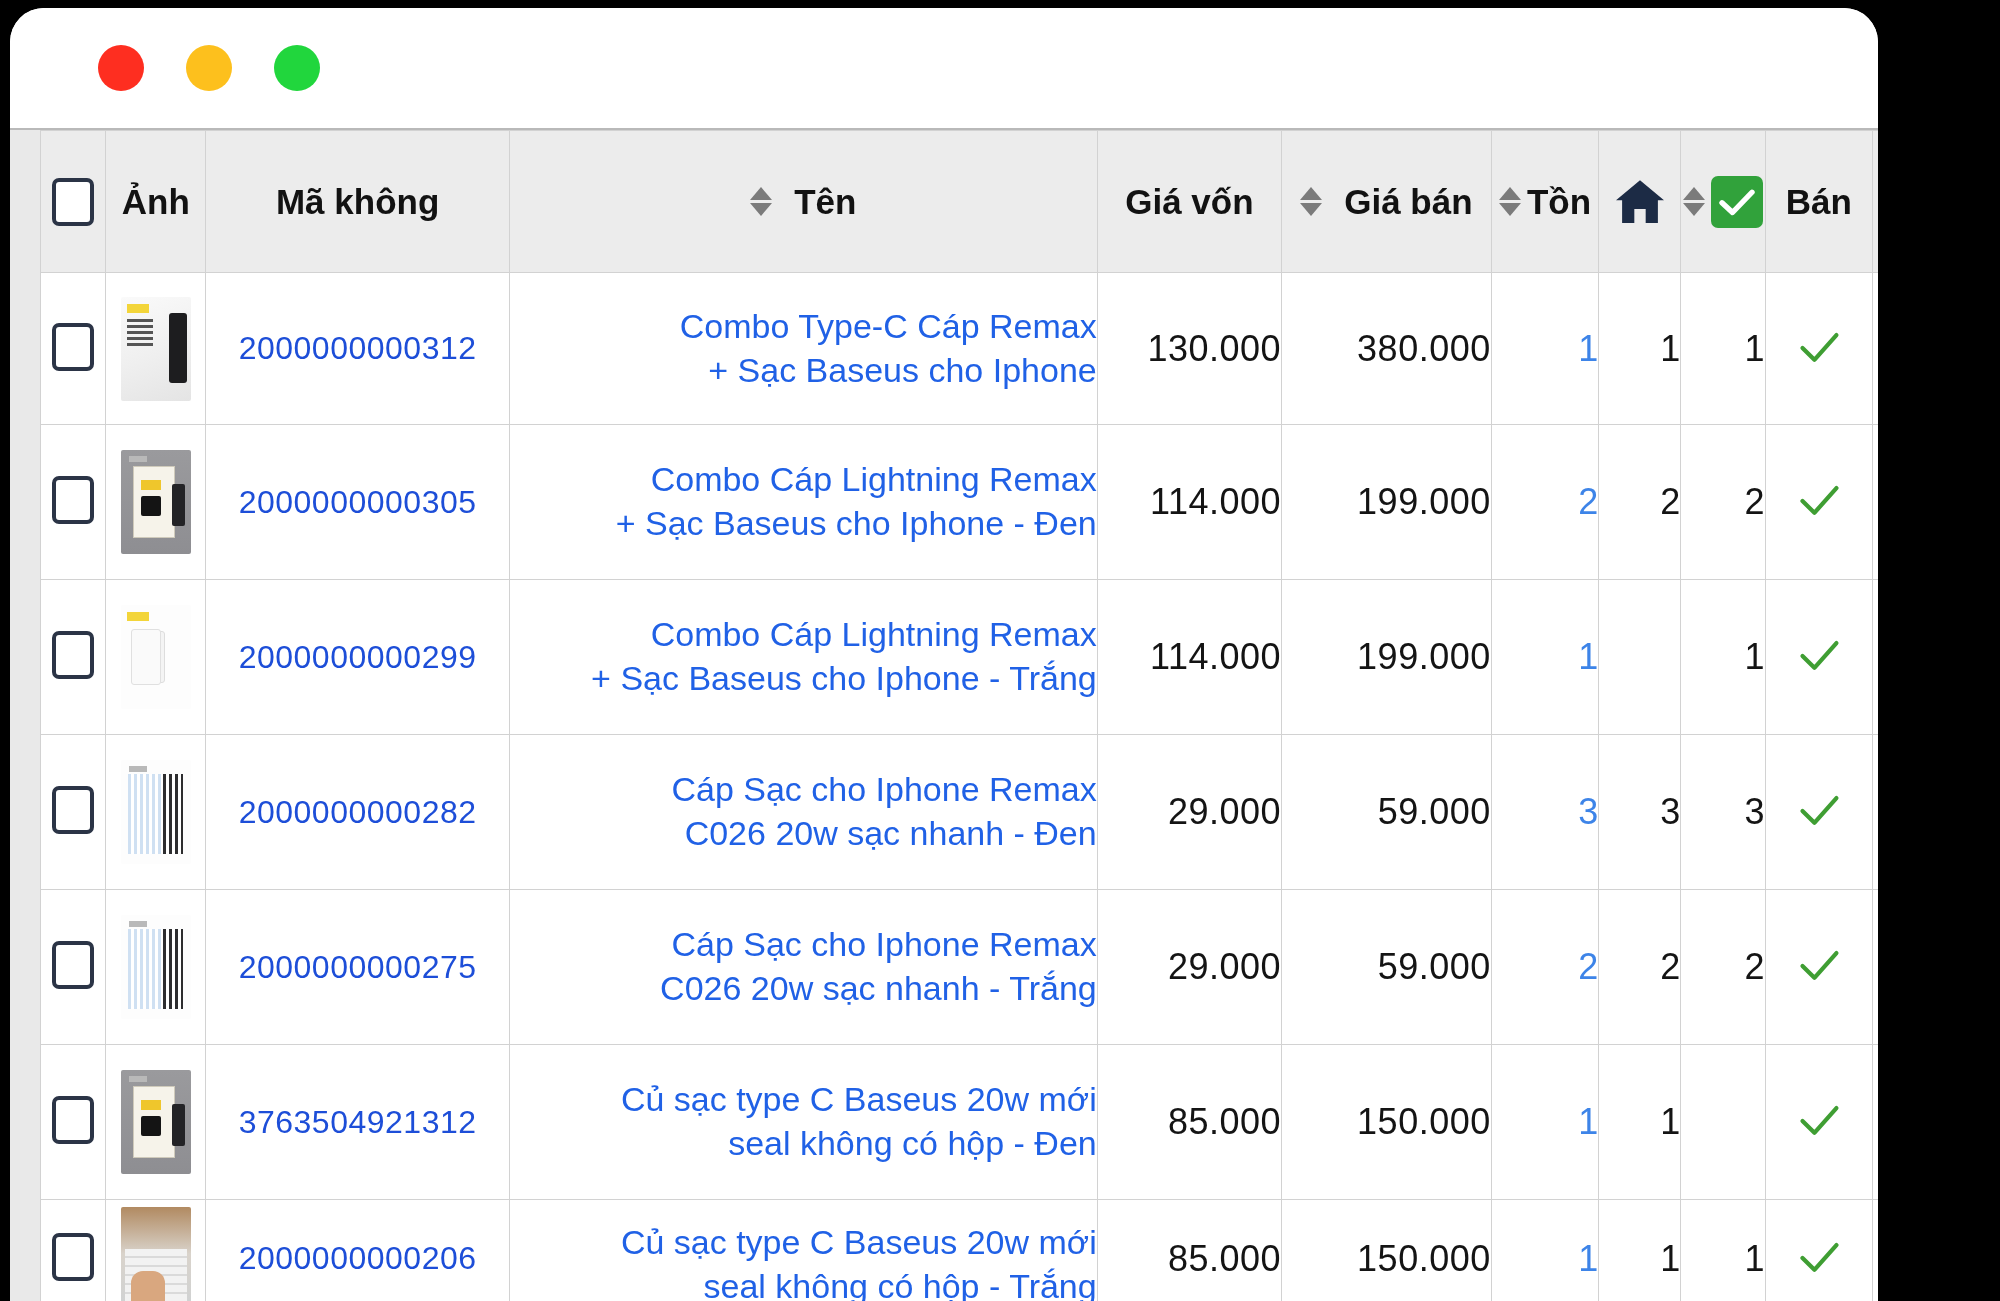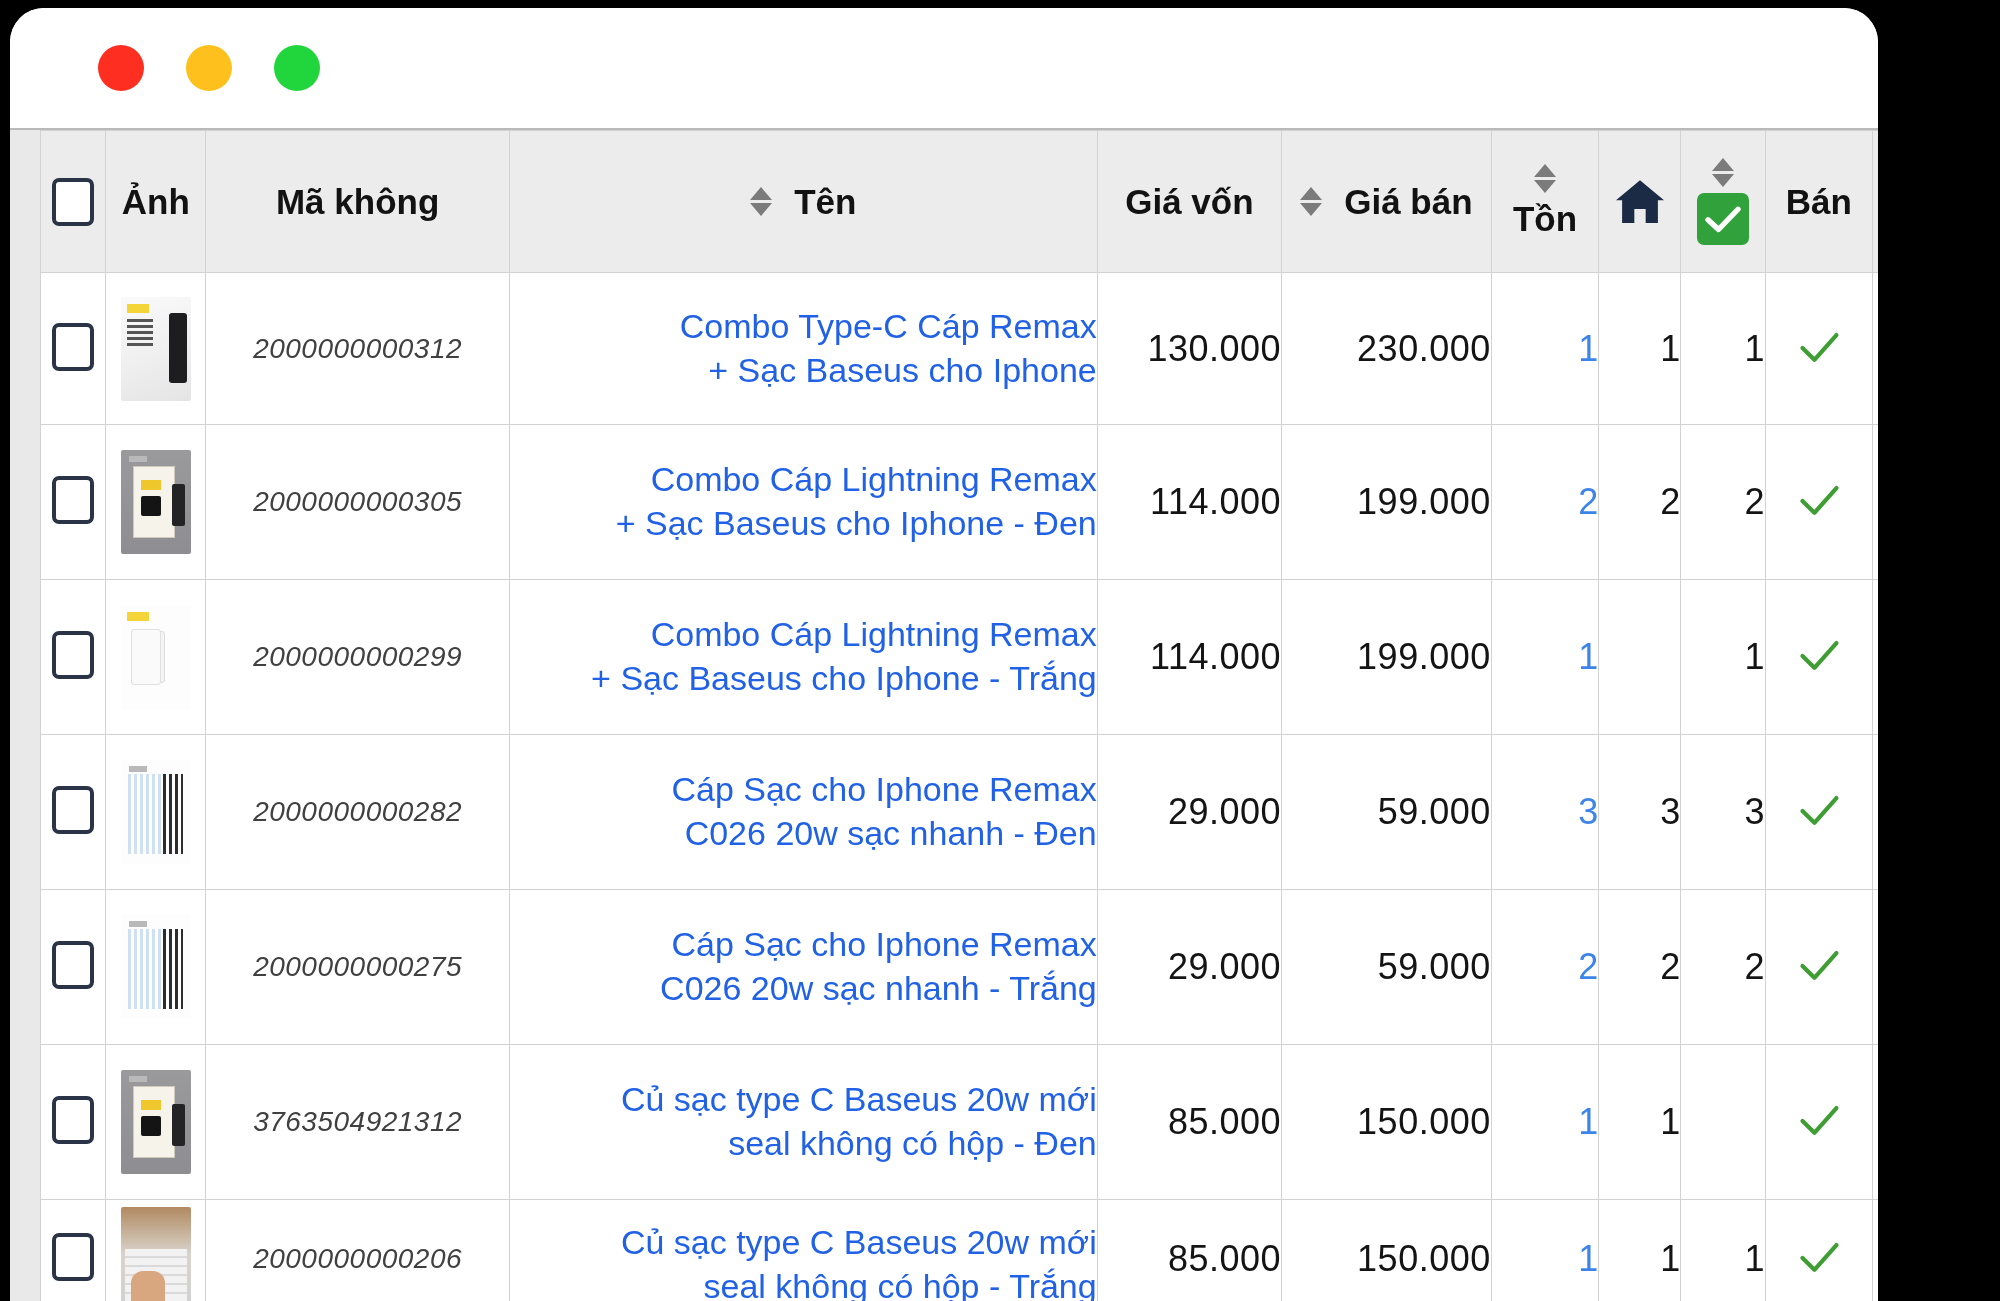--- a/index.html
+++ b/index.html
@@ -68,21 +68,21 @@
     background: #ececec;
     height: 142px;
     font-size: 35px;
     font-weight: bold;
     color: #121212;
     vertical-align: middle;
     text-align: center;
   }
 
   .hcell { display: flex; align-items: center; justify-content: center; gap: 22px; }
-  .hcell.stack { flex-direction: column; gap: 6px; text-align: center; }
+  .hcell.stack { gap: 6px; text-align: center; }
 
   
   .sort {
     display: inline-flex; flex-direction: column;
     align-items: center; justify-content: center;
     gap: 3px; line-height: 0;
   }
   .sort i {
     display: block;
     width: 0; height: 0;
@@ -118,21 +118,21 @@
   
   tbody td { height: 155px; background: #ffffff; vertical-align: middle; }
   tbody tr:nth-child(1) td { height: 152px; }
 
   .cell-center { text-align: center; }
   .cell-num {
     font-size: 36px; color: #141414; text-align: right; padding-right: 26px;
     letter-spacing: 0.5px;
   }
   .barcode {
-    font-size: 28px; color: #404040; text-align: center; letter-spacing: 0.5px; font-style: italic;
+    font-size: 32px; color: #1d4ed8; text-align: center; letter-spacing: 0.5px;
   }
   .pname {
     font-size: 34px; color: #2061e6; line-height: 1.28;
     padding: 0 0 0 14px; text-align: right;
   }
   .pname span { display:block; }
   .ton  { font-size: 36px; color: #3d84e8; text-align: right; padding-right: 22px; }
   .qty  { font-size: 36px; color: #141414; text-align: right; padding-right: 22px; }
 
   
@@ -290,21 +290,21 @@
                 <span class="bars"></span>
                 <span class="plug"></span>
             </span>
           </td>
           <td class="barcode">2000000000312</td>
           <td class="pname">
             <span>Combo Type-C Cáp Remax</span>
             <span>+ Sạc Baseus cho Iphone</span>
           </td>
           <td class="cell-num">130.000</td>
-          <td class="cell-num">230.000</td>
+          <td class="cell-num">380.000</td>
           <td class="ton">1</td>
           <td class="qty">1</td>
           <td class="qty">1</td>
           <td class="cell-center">
             <svg width="44" height="34" viewBox="0 0 24 18">
               <path d="M3 9.5 L9.5 16 L21.5 2.5" stroke="#3f9e33" stroke-width="2.3" fill="none" stroke-linecap="round" stroke-linejoin="round"></path>
             </svg>
           </td>
           <td class="cell-center">
             <svg width="70" height="36" viewBox="0 0 46 24">

